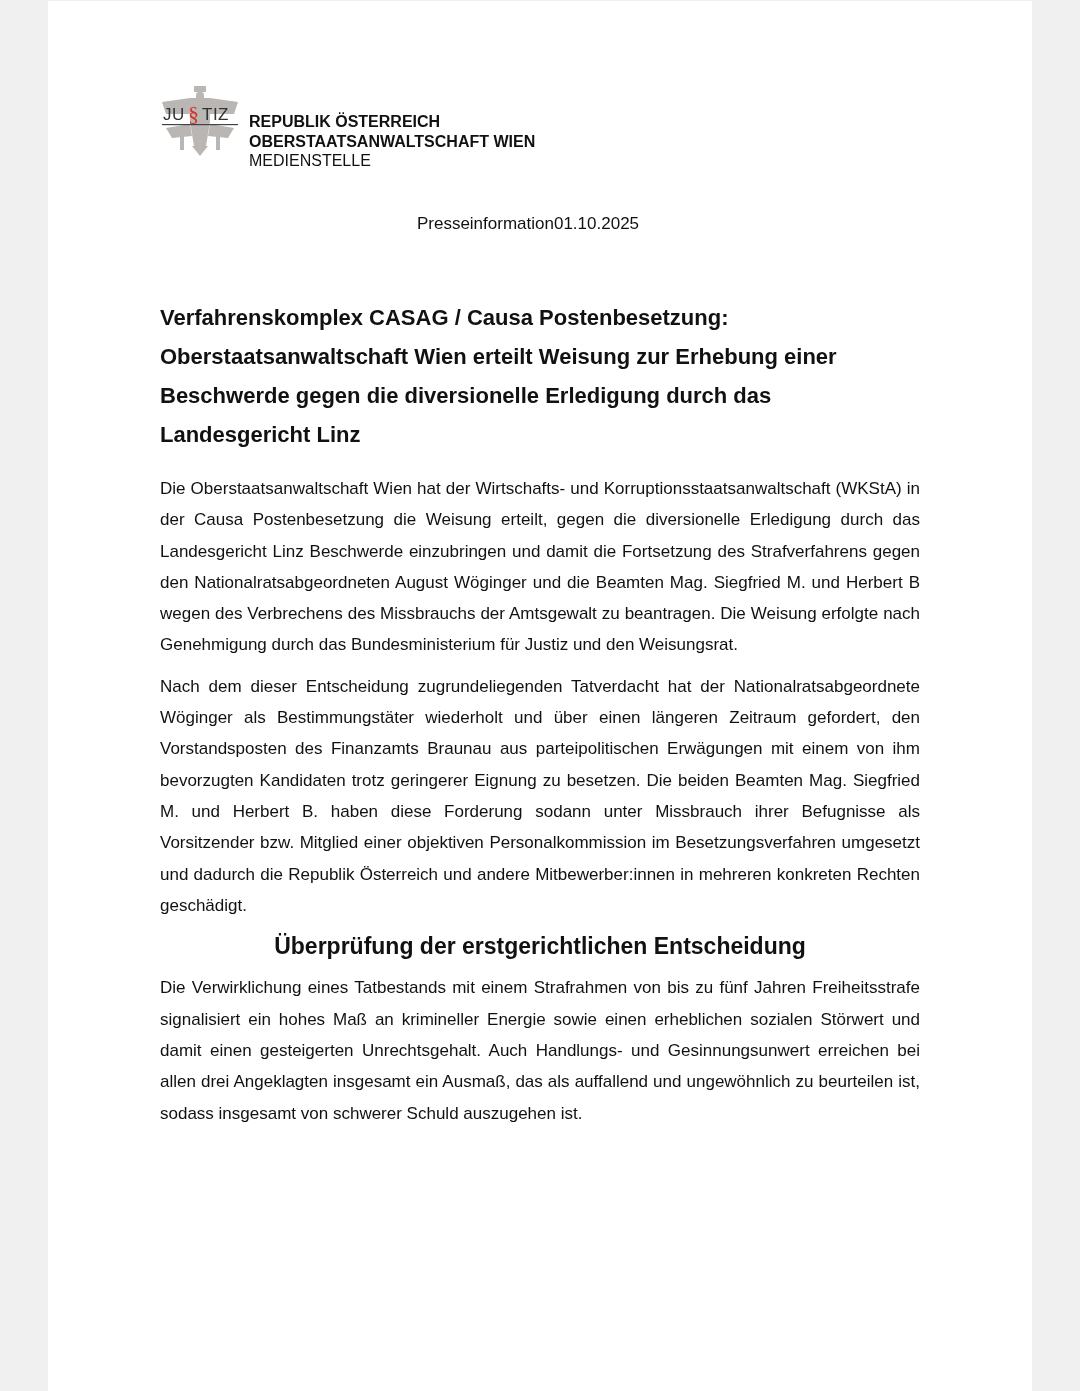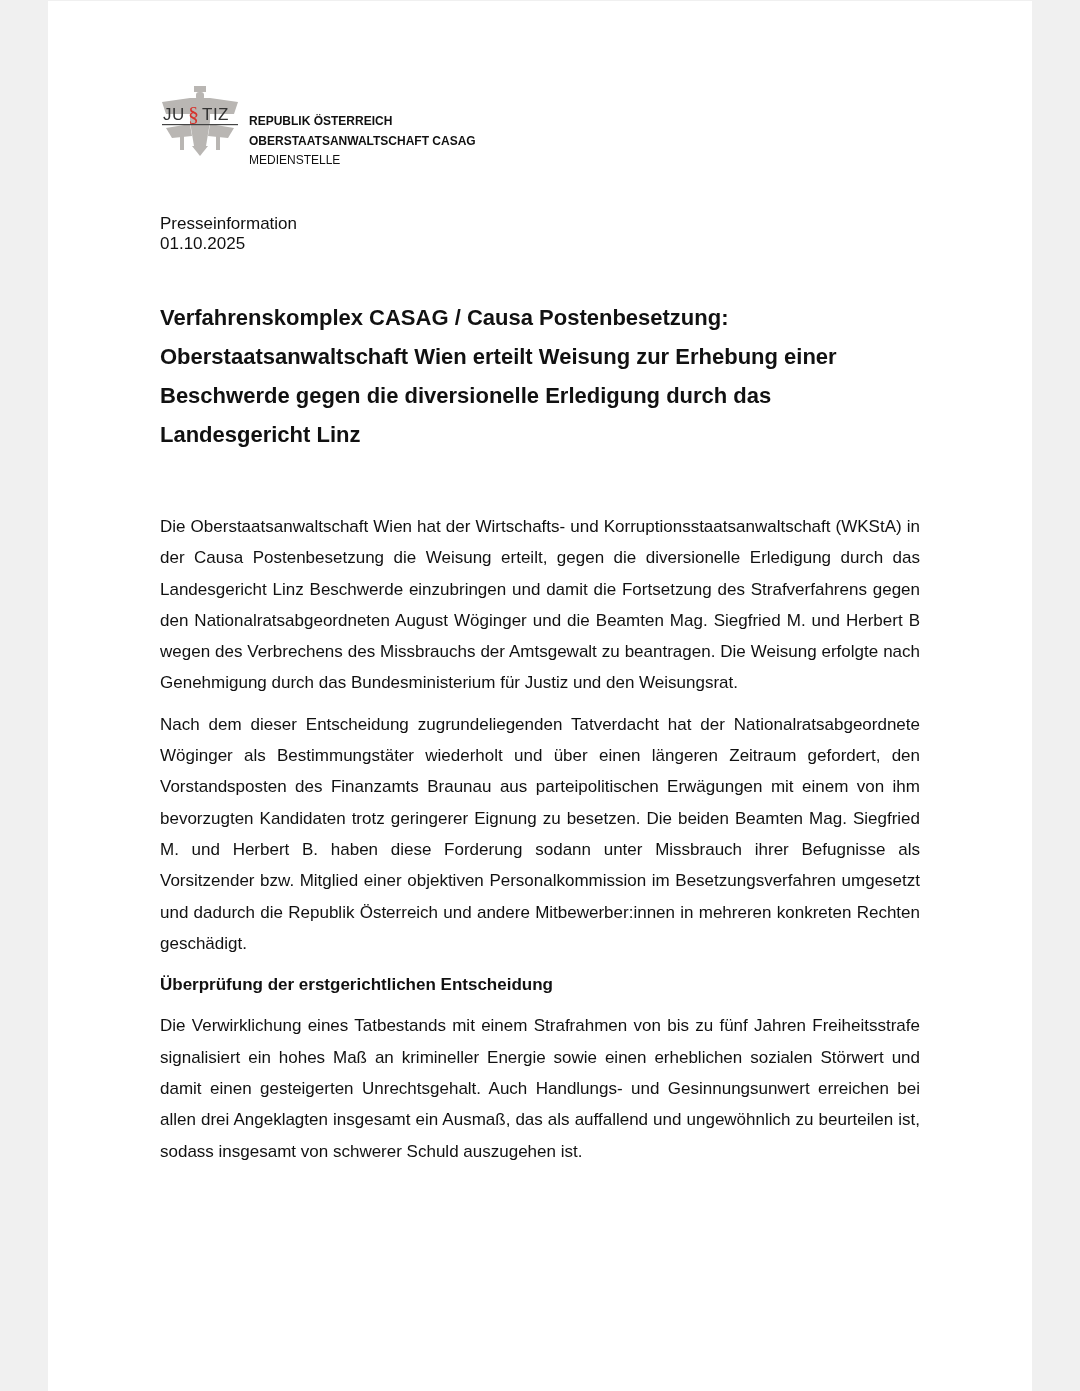--- a/index.html
+++ b/index.html
@@ -18,50 +18,49 @@
       background: #ffffff;
     }
     .logo {
       position: absolute;
       left: 112px; top: 83px;
       width: 80px; height: 74px;
     }
     .letterhead {
       position: absolute;
       left: 201px; top: 111px;
-      font-size: 12px;
+      font-size: 16px;
       line-height: 19.5px;
     }
     .letterhead .b { font-weight: bold; }
     .meta-row {
       position: absolute;
       left: 112px; top: 213px;
       width: 736px;
       font-size: 17px;
-      display: flex; justify-content: center; flex-direction: column;
+      display: flex; justify-content: center;
     }
     .title {
       position: absolute;
       left: 112px; top: 297px;
       width: 760px;
       font-size: 22px;
       font-weight: bold;
       line-height: 39px;
       margin: 0;
     }
     .body {
       position: absolute;
       left: 112px; top: 472px;
       width: 760px;
       font-size: 17px;
       line-height: 31.3px;
-      margin-top: 38px;
     }
     .body p { margin: 0 0 10px 0; text-align: justify; }
-    .body h2 { font-size: 17px; font-weight: bold; margin: 0 0 10px 0; line-height: 31.3px; }
+    .body h2 { font-size: 23px; font-weight: bold; margin: 0 0 10px 0; line-height: 31.3px; text-align: center; }
   </style>
 </head>
 <body>
 
 <div class="page">
 
   <svg class="logo" viewBox="0 0 80 74">
     <g fill="#b9b6b3">
       <rect x="34" y="2" width="12" height="6"></rect>
       <rect x="36" y="8" width="8" height="8" rx="3"></rect>
@@ -76,21 +75,21 @@
       <path d="M32 62 L40 72 L48 62 Z"></path>
     </g>
     <text x="3" y="36" font-family="Liberation Sans, sans-serif" font-size="17" fill="#333" letter-spacing="0.5">JU</text>
     <text x="28" y="37" font-family="Liberation Serif, serif" font-size="22" fill="#d6322c">§</text>
     <text x="42" y="36" font-family="Liberation Sans, sans-serif" font-size="17" fill="#333" letter-spacing="0.5">TIZ</text>
     <rect x="2" y="40" width="76" height="1.2" fill="#444"></rect>
   </svg>
 
   <div class="letterhead">
     <div class="b">REPUBLIK ÖSTERREICH</div>
-    <div class="b">OBERSTAATSANWALTSCHAFT CASAG</div>
+    <div class="b">OBERSTAATSANWALTSCHAFT WIEN</div>
     <div>MEDIENSTELLE</div>
   </div>
 
   <div class="meta-row">
     <span>Presseinformation</span>
     <span>01.10.2025</span>
   </div>
 
   <h1 class="title">Verfahrenskomplex CASAG / Causa Postenbesetzung: Oberstaatsanwaltschaft Wien erteilt Weisung zur Erhebung einer Beschwerde gegen die diversionelle Erledigung durch das Landesgericht Linz</h1>
 

